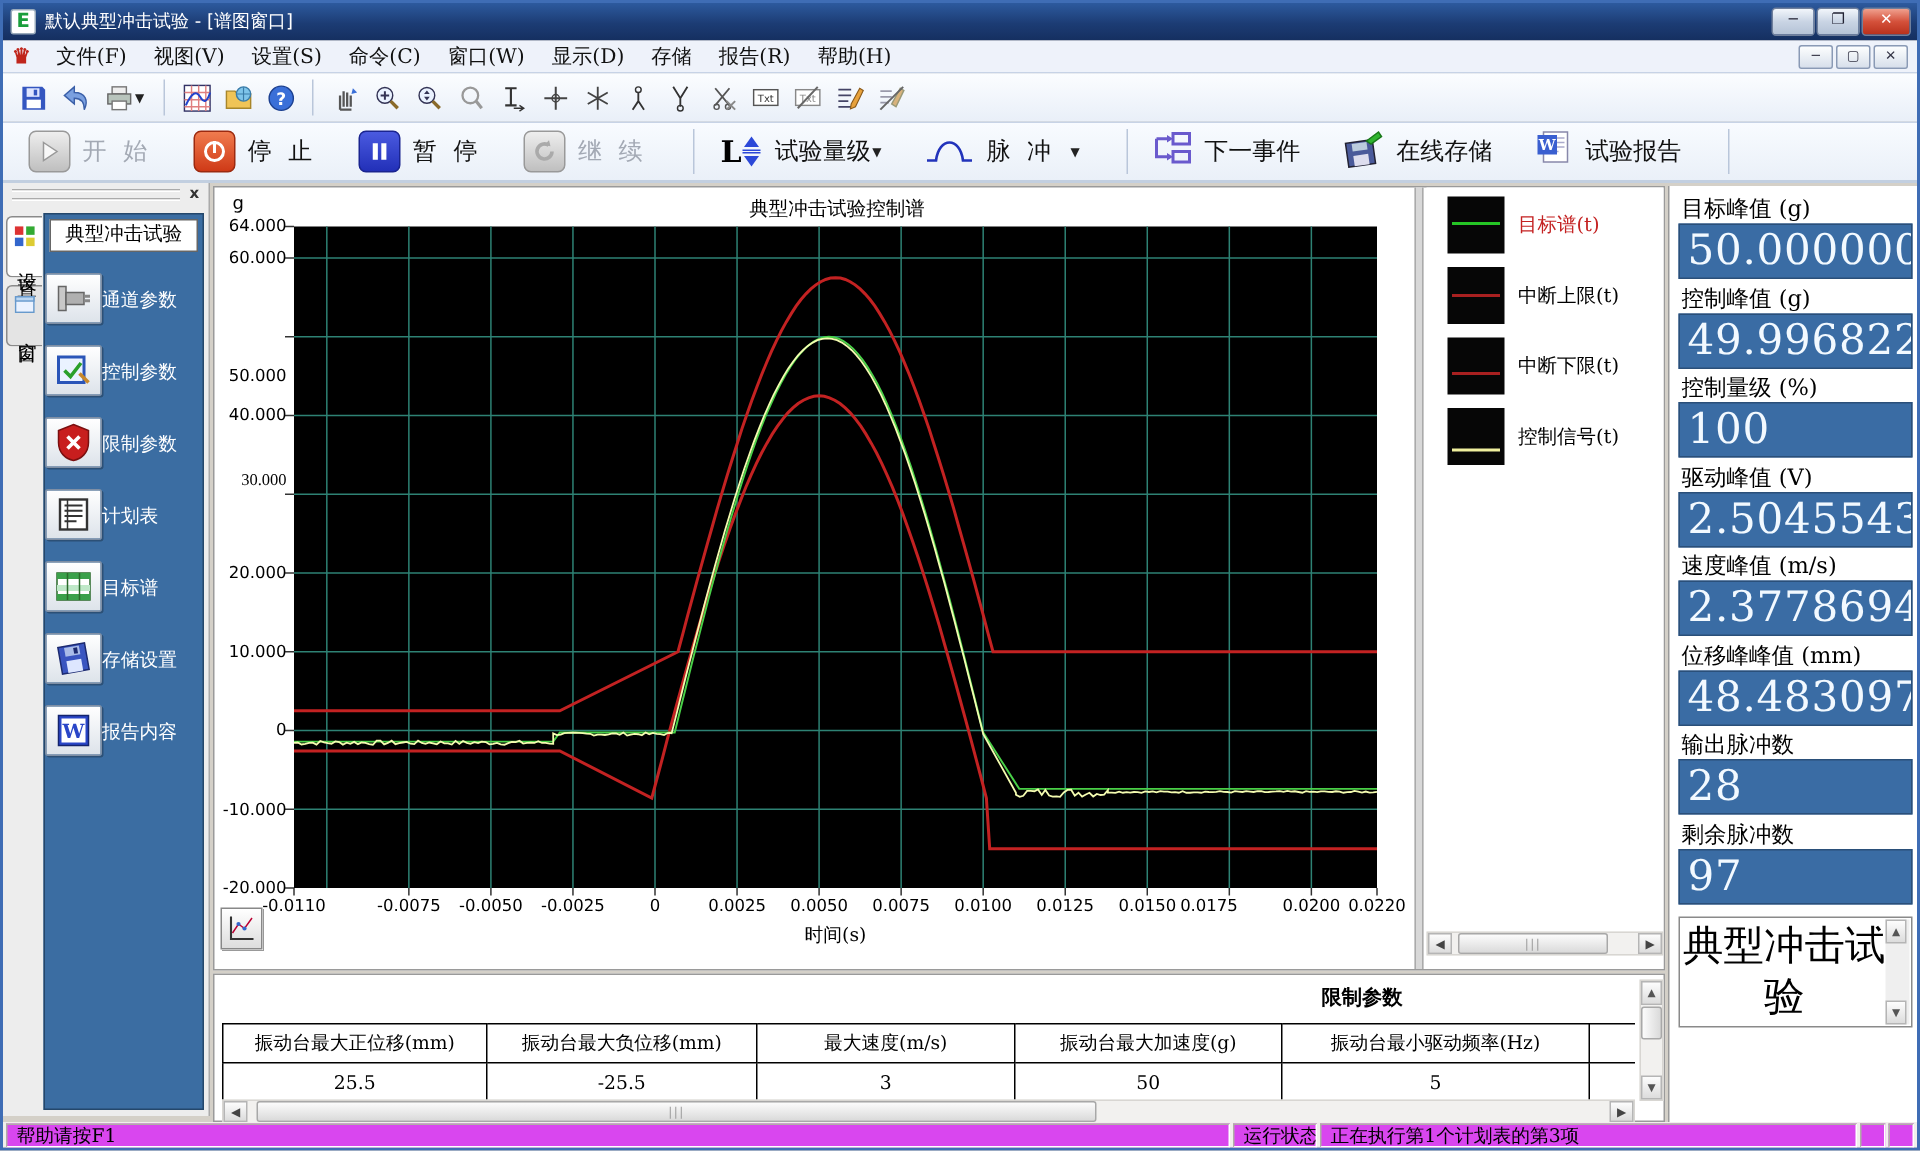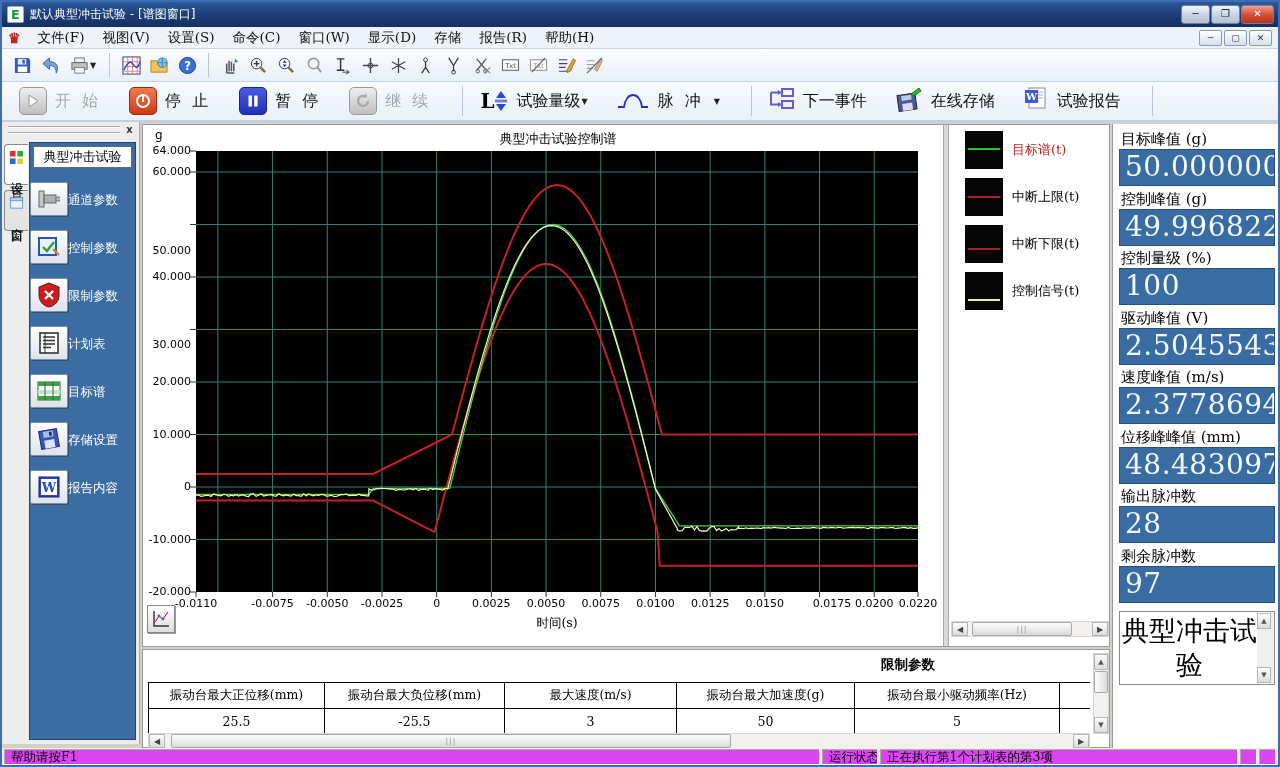--- a/index.html
+++ b/index.html
@@ -545,40 +545,40 @@
             <polyline points="0.0,349.6 177.2,349.6 238.5,381.1 238.5,381.1 242.0,368.0 245.5,354.9 248.9,341.8 252.4,328.8 255.9,316.0 259.4,303.3 262.9,290.8 266.4,278.5 269.9,266.4 273.3,254.7 276.8,243.2 280.3,232.1 283.8,221.3 287.3,211.0 290.8,201.0 294.3,191.5 297.8,182.4 301.2,173.8 304.7,165.7 308.2,158.1 311.7,151.0 315.2,144.6 318.7,138.6 322.2,133.3 325.7,128.6 329.1,124.4 332.6,120.9 336.1,118.0 339.6,115.8 343.1,114.2 346.6,113.2 350.1,112.9 353.5,113.2 357.0,114.2 360.5,115.8 364.0,118.0 367.5,120.9 371.0,124.4 374.5,128.6 378.0,133.3 381.4,138.6 384.9,144.6 388.4,151.0 391.9,158.1 395.4,165.7 398.9,173.8 402.4,182.4 405.9,191.5 409.3,201.0 412.8,211.0 416.3,221.3 419.8,232.1 423.3,243.2 426.8,254.7 430.3,266.4 433.7,278.5 437.2,290.8 440.7,303.3 444.2,316.0 447.7,328.8 451.2,341.8 454.7,354.9 458.2,368.0 461.6,381.1 461.6,381.1 463.8,414.8 722.0,414.8" fill="none" stroke="#c32222" stroke-width="2"></polyline>
             <polyline points="0.0,343.4 172.8,343.4 177.2,337.3 253.8,337.3 253.8,337.3 257.0,324.4 260.2,311.5 263.4,298.6 266.6,285.8 269.9,273.2 273.1,260.7 276.3,248.4 279.5,236.4 282.7,224.5 285.9,213.0 289.1,201.7 292.4,190.7 295.6,180.2 298.8,170.0 302.0,160.1 305.2,150.8 308.4,141.8 311.6,133.4 314.8,125.4 318.1,118.0 321.3,111.0 324.5,104.7 327.7,98.8 330.9,93.6 334.1,88.9 337.3,84.9 340.6,81.4 343.8,78.6 347.0,76.4 350.2,74.8 353.4,73.8 356.6,73.5 359.8,73.8 363.1,74.8 366.3,76.4 369.5,78.6 372.7,81.4 375.9,84.9 379.1,88.9 382.3,93.6 385.5,98.8 388.8,104.7 392.0,111.0 395.2,118.0 398.4,125.4 401.6,133.4 404.8,141.8 408.0,150.8 411.3,160.1 414.5,170.0 417.7,180.2 420.9,190.7 424.1,201.7 427.3,213.0 430.5,224.5 433.7,236.4 437.0,248.4 440.2,260.7 443.4,273.2 446.6,285.8 449.8,298.6 453.0,311.5 456.2,324.4 459.5,337.3 459.5,337.3 483.5,374.9 722.0,374.9" fill="none" stroke="#49d047" stroke-width="1.3"></polyline>
             <polyline points="0.0,344.2 2.5,344.0 5.0,345.3 7.5,344.9 10.0,344.3 12.5,344.1 15.0,345.4 17.5,343.0 20.0,343.9 22.5,344.4 25.0,344.8 27.6,343.3 30.1,343.7 32.6,345.4 35.1,344.1 37.6,344.9 40.1,343.6 42.6,345.1 45.1,344.0 47.6,344.2 50.1,345.1 52.6,345.5 55.1,342.8 57.6,342.8 60.1,345.3 62.6,344.3 65.1,342.8 67.6,345.1 70.1,344.4 72.6,344.0 75.1,343.6 77.7,344.8 80.2,345.1 82.7,342.7 85.2,344.3 87.7,344.9 90.2,344.0 92.7,344.6 95.2,345.2 97.7,343.3 100.2,344.6 102.7,344.6 105.2,345.4 107.7,342.9 110.2,344.9 112.7,343.0 115.2,344.2 117.7,344.9 120.2,343.8 122.7,344.4 125.2,343.4 127.8,343.7 130.3,345.2 132.8,344.9 135.3,344.3 137.8,345.3 140.3,345.5 142.8,344.4 145.3,343.6 147.8,343.7 150.3,342.8 152.8,344.7 155.3,344.3 157.8,344.1 160.3,344.3 162.8,343.1 165.3,344.3 167.8,344.3 170.3,344.8 172.8,344.9 172.8,337.9 175.3,339.1 177.8,338.8 180.2,337.8 182.7,337.6 185.1,337.4 187.6,337.5 190.1,337.6 192.5,337.8 195.0,338.1 197.5,338.2 199.9,339.4 202.4,338.7 204.8,338.7 207.3,339.0 209.8,338.6 212.2,338.0 214.7,337.9 217.1,338.9 219.6,337.4 222.1,339.4 224.5,338.7 227.0,338.2 229.5,338.5 231.9,339.2 234.4,337.3 236.8,338.5 239.3,337.6 241.8,338.2 244.2,338.4 246.7,339.1 249.1,337.7 251.6,337.5 251.6,338.4 254.9,325.4 258.1,312.5 261.3,299.7 264.6,286.9 267.8,274.3 271.1,261.8 274.3,249.5 277.6,237.4 280.8,225.6 284.1,214.0 287.3,202.7 290.6,191.8 293.8,181.2 297.1,171.0 300.3,161.2 303.6,151.8 306.8,142.9 310.1,134.4 313.3,126.5 316.6,119.0 319.8,112.1 323.1,105.7 326.3,99.9 329.5,94.6 332.8,90.0 336.0,85.9 339.3,82.5 342.5,79.6 345.8,77.4 349.0,75.8 352.3,74.9 355.5,74.6 358.8,74.9 362.0,75.8 365.3,77.4 368.5,79.6 371.8,82.5 375.0,85.9 378.3,90.0 381.5,94.6 384.8,99.9 388.0,105.7 391.3,112.1 394.5,119.0 397.7,126.5 401.0,134.4 404.2,142.9 407.5,151.8 410.7,161.2 414.0,171.0 417.2,181.2 420.5,191.8 423.7,202.7 427.0,214.0 430.2,225.6 433.5,237.4 436.7,249.5 440.0,261.8 443.2,274.3 446.5,286.9 449.7,299.7 453.0,312.5 456.2,325.4 459.5,338.4 459.5,338.4 481.3,377.5 481.3,378.8 483.8,380.2 486.2,379.5 488.7,376.3 491.1,376.3 493.6,376.5 496.0,375.3 498.5,379.0 500.9,375.6 503.4,379.4 505.8,380.1 508.3,379.9 510.7,380.2 513.2,377.3 515.6,375.6 518.1,375.5 520.5,379.5 523.0,377.5 525.4,380.1 527.9,378.7 530.3,377.5 532.8,380.0 535.2,378.3 537.7,379.0 540.1,378.7 542.6,375.8 542.6,377.4 545.1,377.4 547.6,377.6 550.1,376.8 552.6,377.5 555.1,377.1 557.5,377.4 560.0,377.0 562.5,377.1 565.0,377.6 567.5,376.6 570.0,377.0 572.5,376.6 575.0,377.2 577.5,376.4 580.0,376.7 582.5,376.8 585.0,377.2 587.4,377.1 589.9,377.5 592.4,376.5 594.9,377.5 597.4,377.5 599.9,377.3 602.4,377.2 604.9,377.5 607.4,376.8 609.9,377.0 612.4,377.1 614.9,376.9 617.3,376.4 619.8,376.9 622.3,377.0 624.8,377.4 627.3,376.4 629.8,376.7 632.3,377.0 634.8,376.4 637.3,376.7 639.8,377.0 642.3,376.4 644.8,376.5 647.2,377.1 649.7,377.0 652.2,376.7 654.7,376.6 657.2,376.4 659.7,376.9 662.2,376.3 664.7,376.8 667.2,376.5 669.7,377.0 672.2,377.5 674.7,376.4 677.1,376.9 679.6,376.8 682.1,377.1 684.6,376.6 687.1,376.6 689.6,376.9 692.1,377.0 694.6,376.5 697.1,376.7 699.6,377.5 702.1,377.1 704.6,377.0 707.0,376.3 709.5,376.7 712.0,377.4 714.5,376.7 717.0,377.4 719.5,377.3 722.0,376.9" fill="none" stroke="#f4fcb0" stroke-width="1.2"></polyline>
           </svg>
       </div>
       <div id="y-labels" class="sans">
           <div class="ytick" style="left: 2px; top: 19px;">64.000</div>
           <div class="ytick" style="left: 2px; top: 40px;">60.000</div>
           <div class="ytick" style="left: 2px; top: 92.5px; margin-top: 26px;">50.000</div>
           <div class="ytick" style="left: 2px; top: 145px;">40.000</div>
-          <div class="ytick" style="left: 2px; top: 213px;">30.000</div>
+          <div class="ytick" style="left: 2px; top: 189px; font-family: Liberation Serif, serif;">30.000</div>
           <div class="ytick" style="left: 2px; top: 250px;">20.000</div>
           <div class="ytick" style="left: 2px; top: 302.5px;">10.000</div>
           <div class="ytick" style="left: 2px; top: 355px;">0</div>
           <div class="ytick" style="left: 2px; top: 407.5px;">-10.000</div>
           <div class="ytick" style="left: 2px; top: 460px;">-20.000</div>
         </div>
       <div id="x-labels" class="sans">
           <div class="xtick" style="left: 23px; top: 472px;">-0.0110</div>
           <div class="xtick" style="left: 99.5758px; top: 472px;">-0.0075</div>
           <div class="xtick" style="left: 154.273px; top: 472px;">-0.0050</div>
           <div class="xtick" style="left: 208.97px; top: 472px;">-0.0025</div>
           <div class="xtick" style="left: 263.667px; top: 472px;">0</div>
           <div class="xtick" style="left: 318.364px; top: 472px;">0.0025</div>
           <div class="xtick" style="left: 373.061px; top: 472px;">0.0050</div>
           <div class="xtick" style="left: 427.758px; top: 472px;">0.0075</div>
           <div class="xtick" style="left: 482.455px; top: 472px;">0.0100</div>
           <div class="xtick" style="left: 537.152px; top: 472px;">0.0125</div>
           <div class="xtick" style="left: 591.848px; top: 472px;">0.0150</div>
-          <div class="xtick" style="left: 659px; top: 472px;">0.0175</div>
+          <div class="xtick" style="left: 633px; top: 472px;">0.0175</div>
           <div class="xtick" style="left: 701.242px; top: 472px;">0.0200</div>
           <div class="xtick" style="left: 745px; top: 472px;">0.0220</div>
         </div>
       <div id="x-title">时间(s)</div>
       <div id="mini-btn">
         <svg width="20" height="20" viewBox="0 0 20 20">
             <path d="M3 2 v15 h15" stroke="#333" fill="none" stroke-width="1.4"></path>
             <path d="M4 13 l4 -6 l4 3 l5 -7" stroke="#b03" fill="none"></path>
             <circle cx="8" cy="7" r="1.4" fill="#36c"></circle>
             <circle cx="12" cy="10" r="1.4" fill="#36c"></circle>

